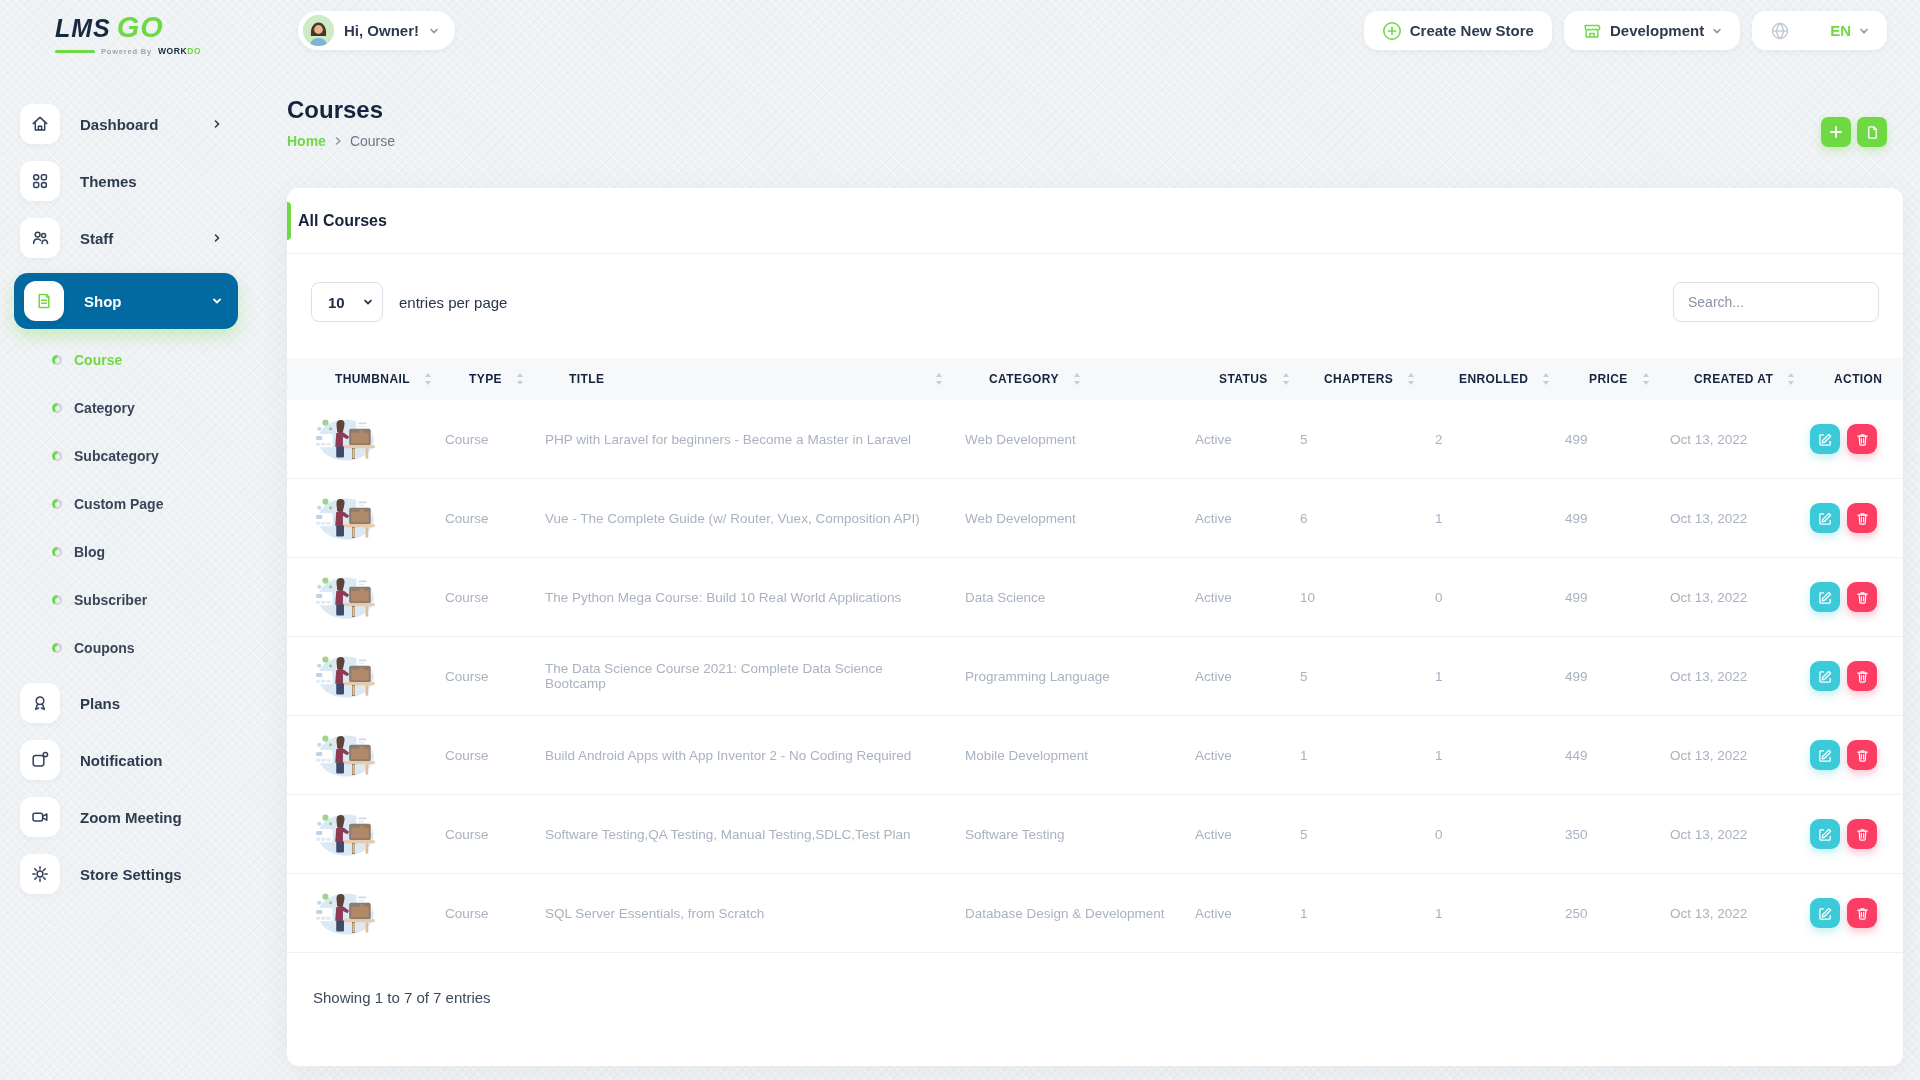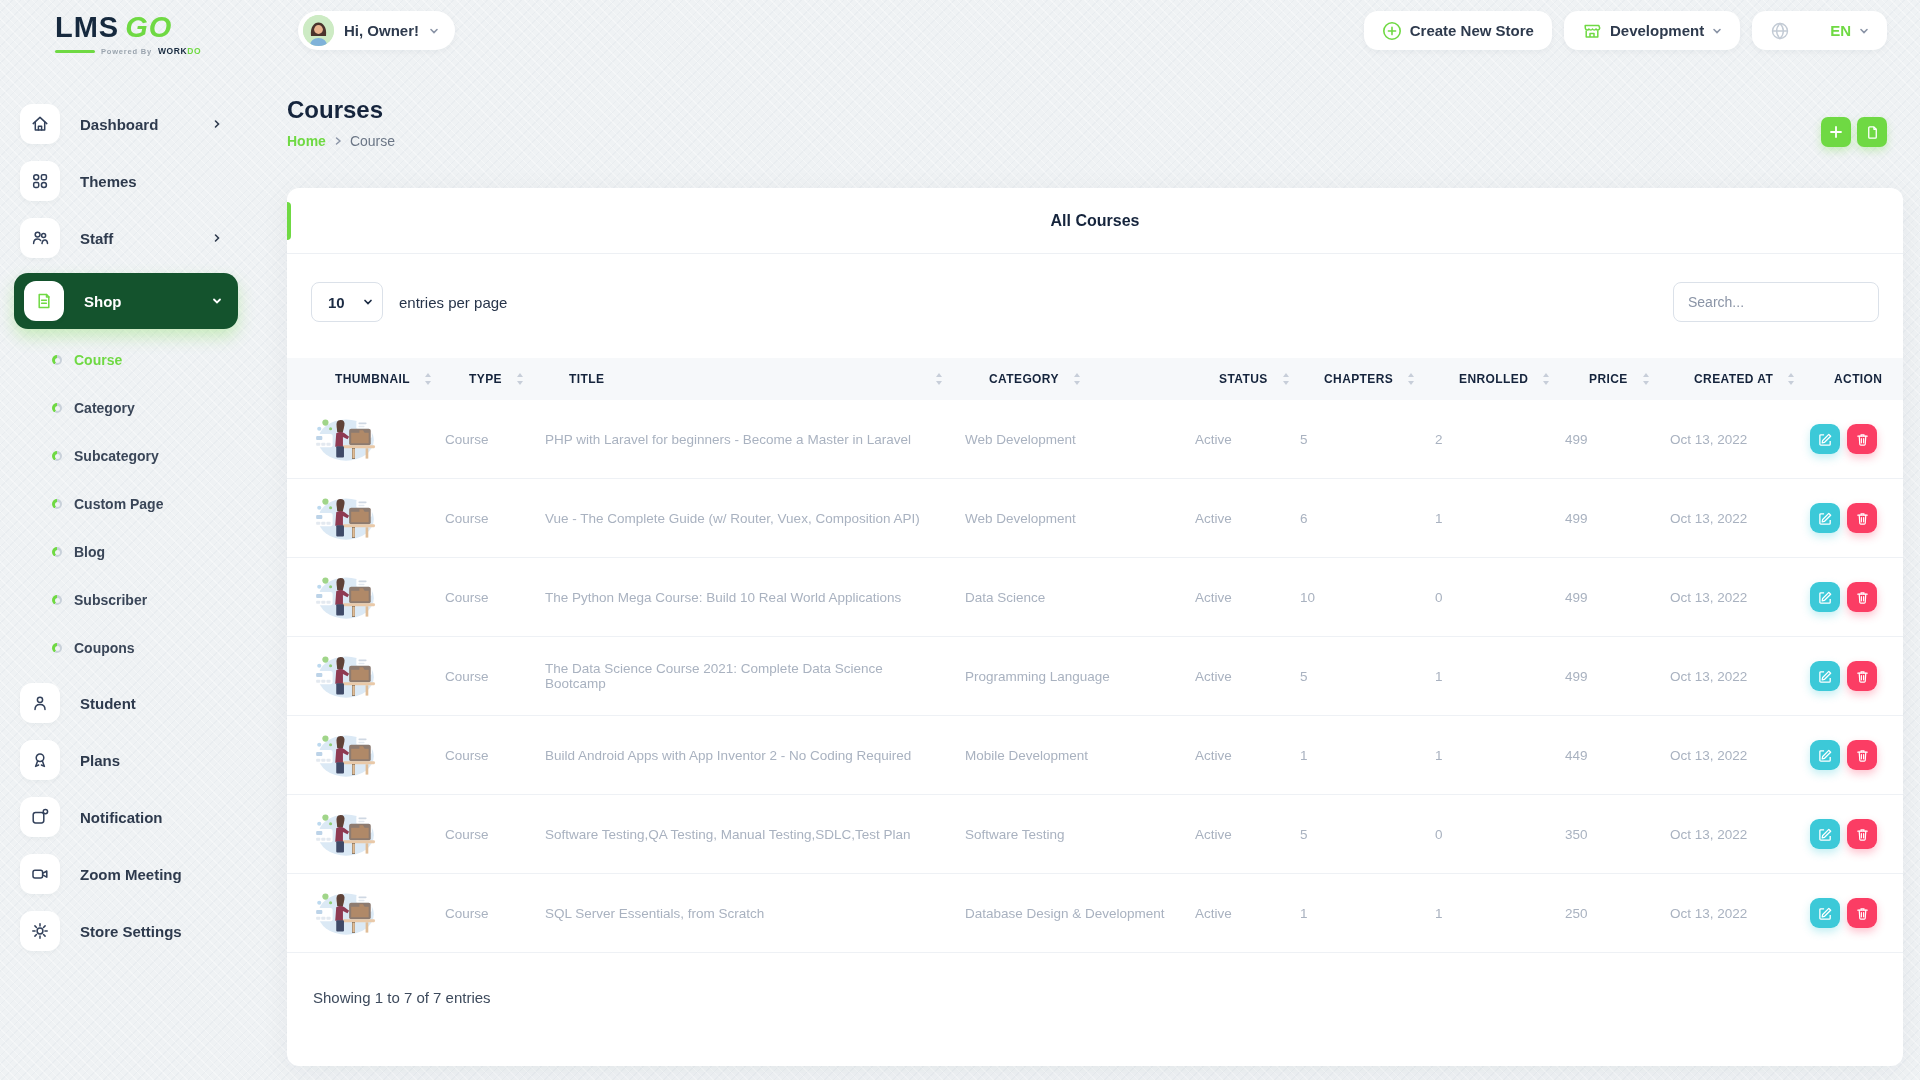--- a/index.html
+++ b/index.html
@@ -11,21 +11,21 @@
       repeating-linear-gradient(45deg, rgba(255,255,255,.35) 0 1px, transparent 1px 6px),
       repeating-linear-gradient(-45deg, rgba(214,221,228,.25) 0 1px, transparent 1px 6px);
     position:relative; overflow:hidden; color:#15243c;
   }
   svg { display:block; }
 
   
   .topbar { position:absolute; top:0; left:0; width:1920px; height:62px; }
   .logo { position:absolute; left:55px; top:11px; width:150px; }
   .logo-row { display:flex; align-items:baseline; gap:6px; }
-  .logo-lms { font-size:29px; font-weight:900; letter-spacing:1px; color:#16293e; }
+  .logo-lms { font-size:25px; font-weight:900; font-style:italic; letter-spacing:1px; color:#16293e; }
   .logo-go  { font-size:29px; font-weight:900; font-style:italic; letter-spacing:1px; color:#6fd943; }
   .logo-sub { display:flex; align-items:center; gap:6px; margin-top:2px; }
   .logo-dash { width:40px; height:3px; background:#6fd943; border-radius:2px; }
   .powered-label { font-size:7.5px; letter-spacing:.8px; color:#9aa4ae; font-weight:600; }
   .powered-work { font-size:8.5px; font-weight:800; letter-spacing:.6px; color:#16293e; }
   .powered-do { color:#6fd943; }
 
   .user-pill { position:absolute; left:298px; top:11px; height:39px; background:#fff; border-radius:20px;
     display:flex; align-items:center; gap:10px; padding:4px 16px 4px 5px; box-shadow:0 2px 6px rgba(20,40,60,.05); cursor:pointer; }
   .avatar { width:31px; height:31px; border-radius:50%; overflow:hidden; background:#cdebc4; flex:none; }
@@ -38,21 +38,21 @@
 
   .chev { width:10px; height:10px; flex:none; }
 
   
   .sidebar { position:absolute; top:62px; left:0; width:250px; bottom:0; padding-top:40px; }
   .s-item { display:flex; align-items:center; height:44px; margin:0 10px 13px 20px; cursor:pointer; }
   .icon-box { width:40px; height:40px; background:#fff; border-radius:12px; display:flex; align-items:center;
     justify-content:center; box-shadow:0 2px 5px rgba(20,40,60,.04); flex:none; }
   .s-label { margin-left:20px; font-size:15px; font-weight:700; color:#2e3a4d; }
   .s-chevron { margin-left:auto; margin-right:18px; }
-  .s-item.active { background:#14532d; border-radius:14px; margin-left:14px; margin-right:12px;
+  .s-item.active { background:#0369a1; border-radius:14px; margin-left:14px; margin-right:12px;
     padding:8px 14px 8px 10px; height:56px; box-shadow:0 8px 16px rgba(111,217,67,.3);align-items:center; }
   .s-item.active .s-label { color:#fff; }
   .s-item.active .s-chevron { margin-right:2px; }
   .submenu { margin:16px 0 18px 0; }
   .sub-item { display:flex; align-items:center; height:30px; margin:0 0 18px 52px; cursor:pointer; }
   .bullet { width:10px; height:10px; border-radius:50%; position:relative; flex:none;
     background:conic-gradient(from 210deg, #6fd943 0 150deg, #c9d1da 150deg 360deg); }
   .bullet::after { content:''; position:absolute; inset:2.5px; background:#eff2f4; border-radius:50%; }
   .sub-label { margin-left:12px; font-size:14px; font-weight:600; color:#3a4658; }
   .sub-item.active .sub-label { color:#6fd943; font-weight:700; }
@@ -63,21 +63,21 @@
   .breadcrumb { display:flex; align-items:center; gap:8px; margin-top:9px; font-size:14px; }
   .bc-home { color:#6fd943; font-weight:600; cursor:pointer; }
   .bc-current { color:#6b7686; }
   .head-actions { position:absolute; right:16px; top:21px; display:flex; gap:6px; }
   .mini-btn { width:30px; height:30px; border:none; border-radius:7px; background:#6fd943; display:flex;
     align-items:center; justify-content:center; cursor:pointer; box-shadow:0 4px 8px rgba(111,217,67,.3); }
 
   
   .card { position:absolute; left:287px; top:188px; width:1616px; height:878px; background:#fff;
     border-radius:12px; box-shadow:0 6px 30px rgba(20,40,60,.05); }
-  .card-header { height:66px; display:flex; align-items:center; padding:0 32px; border-bottom:1px solid #edf0f4; position:relative;justify-content:center; }
+  .card-header { height:66px; display:flex; align-items:center; padding:0 11px; border-bottom:1px solid #edf0f4; position:relative; }
   .card-header::before { content:''; position:absolute; left:0; top:14px; width:4px; height:38px; background:#6fd943; border-radius:0 4px 4px 0; }
   .card-title { font-size:16px; font-weight:700; color:#15243c; }
 
   .controls { display:flex; align-items:center; padding:28px 24px 0; }
   .select-wrap { position:relative; width:72px; height:40px; }
   .select-wrap select { width:100%; height:100%; border:1px solid #dbe1e9; border-radius:8px; background:#fff;
     font-family:inherit; font-size:15px; font-weight:600; color:#1c2c44; padding:0 22px 0 16px;
     appearance:none; -webkit-appearance:none; cursor:pointer; }
   .select-chev { position:absolute; right:10px; top:15px; pointer-events:none; }
   .entries-label { margin-left:16px; font-size:15px; color:#27344a; }
@@ -249,29 +249,20 @@
       <div class="sub-item">
     <span class="bullet"></span>
     <span class="sub-label">Subscriber</span>
   </div>
       <div class="sub-item">
     <span class="bullet"></span>
     <span class="sub-label">Coupons</span>
   </div>
     </div>
 
-  <div class="s-item">
-    <span class="icon-box">
-      <svg viewBox="0 0 20 20" width="20" height="20" fill="none" stroke="#32405a" stroke-width="1.5" stroke-linecap="round">
-          <circle cx="10" cy="6.8" r="2.6"></circle>
-          <path d="M5 16.5c0-3.3 2.2-5 5-5s5 1.7 5 5"></path>
-        </svg>
-    </span>
-    <span class="s-label">Student</span>
-  </div>
 
   <div class="s-item">
     <span class="icon-box">
       <svg viewBox="0 0 20 20" width="20" height="20" fill="none" stroke="#32405a" stroke-width="1.5" stroke-linecap="round" stroke-linejoin="round">
           <circle cx="10" cy="7.8" r="3.8"></circle>
           <path d="M7.7 10.8 5.6 16.4l3-1.4 M12.3 10.8l2.1 5.6-3-1.4"></path>
         </svg>
     </span>
     <span class="s-label">Plans</span>
   </div>

